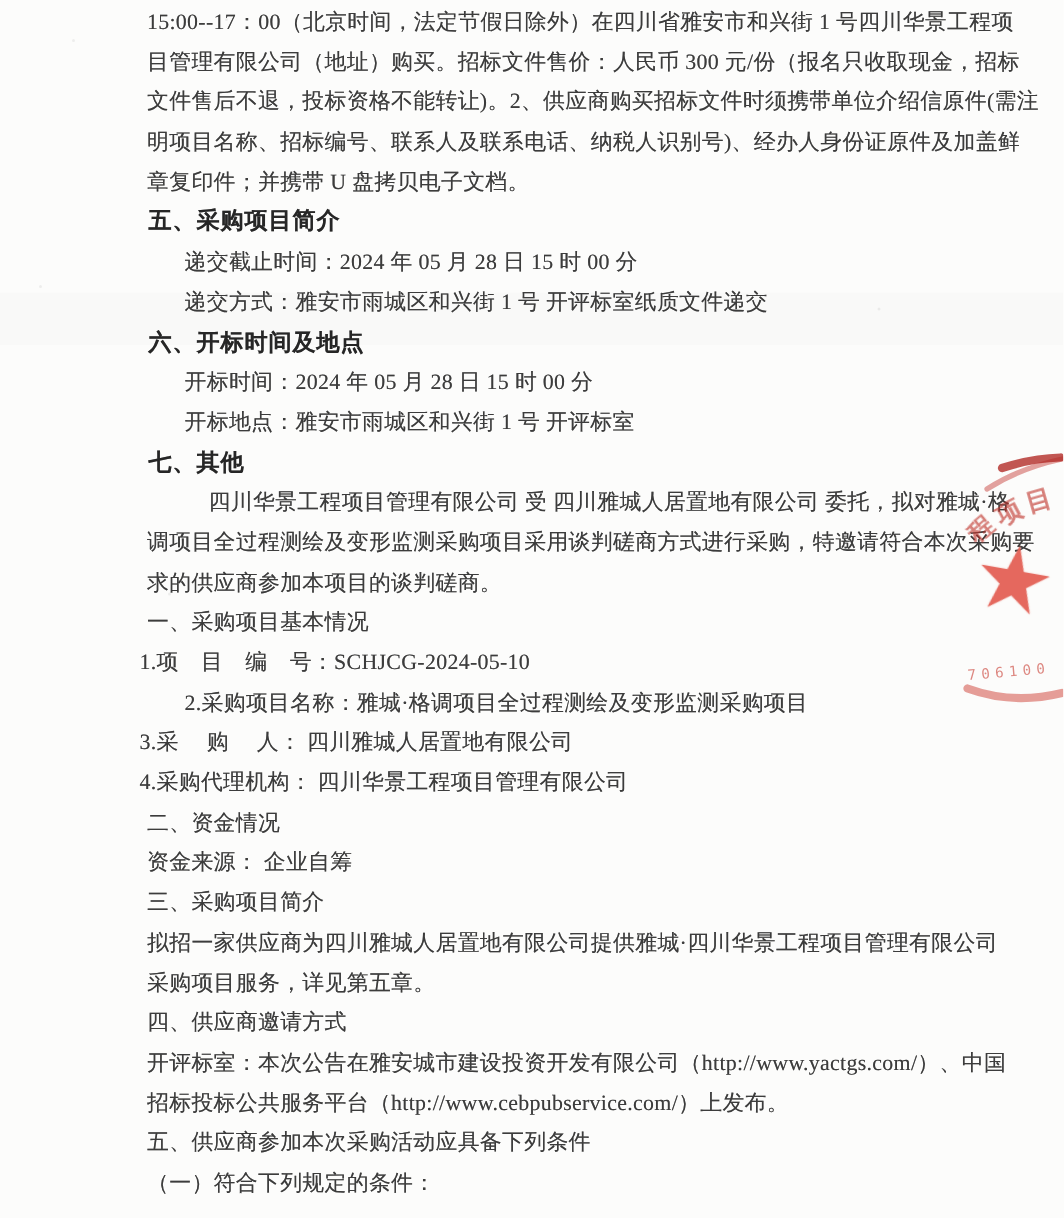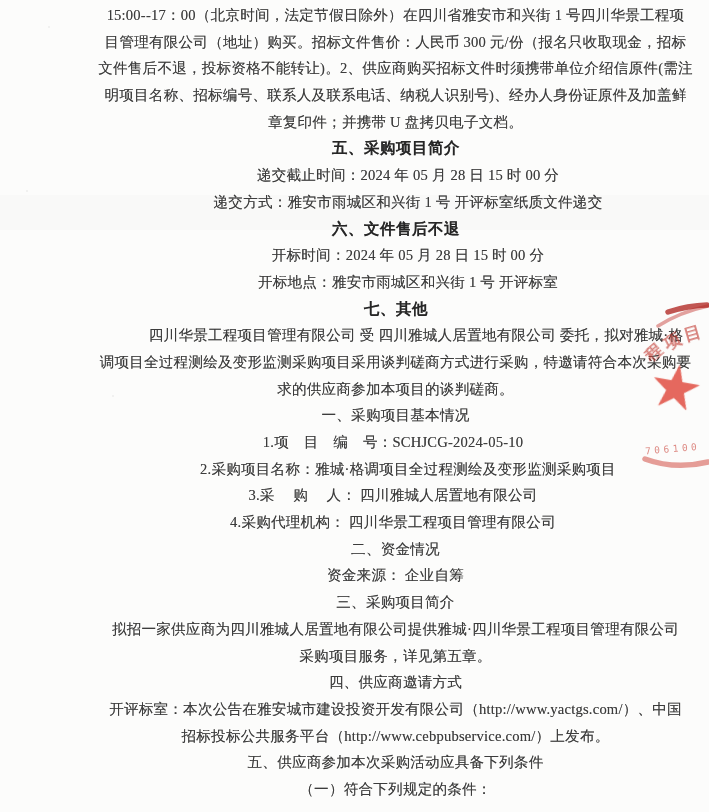--- a/index.html
+++ b/index.html
@@ -3,21 +3,21 @@
 <meta charset="utf-8">
 <style>
   html,body{margin:0;padding:0;}
   body{
     width:709px;height:812px;overflow:hidden;
     background:#ffffff;
     font-family:"Liberation Serif","DejaVu Serif",serif;
   }
   .page{
     position:relative;width:709px;height:812px;overflow:hidden;
-    background:#fcfcfb;color:#3c3c3c;text-align:center;
+    background:#fcfcfb;color:#3c3c3c;
   }
   
   .scan-band{position:absolute;left:0;top:195px;width:709px;height:35px;background:rgba(0,0,0,0.013);}
   .speck{position:absolute;width:2px;height:2px;border-radius:50%;background:rgba(0,0,0,0.06);}
 
   .doc{position:absolute;left:93px;top:2px;width:600px;}
   .ln{
     height:26.7px;line-height:26.7px;white-space:nowrap;
     font-size:14.6px;letter-spacing:0.2px;
     text-shadow:0 0 0.4px rgba(55,55,55,0.55);
@@ -71,21 +71,21 @@
     <div class="ln p">15:00--17：00（北京时间，法定节假日除外）在四川省雅安市和兴街 1 号四川华景工程项</div>
     <div class="ln p">目管理有限公司（地址）购买。招标文件售价：人民币 300 元/份（报名只收取现金，招标</div>
     <div class="ln p">文件售后不退，投标资格不能转让)。2、供应商购买招标文件时须携带单位介绍信原件(需注</div>
     <div class="ln p">明项目名称、招标编号、联系人及联系电话、纳税人识别号)、经办人身份证原件及加盖鲜</div>
     <div class="ln p">章复印件；并携带 U 盘拷贝电子文档。</div>
 
     <div class="ln b">五、采购项目简介</div>
     <div class="ln i1">递交截止时间：2024 年 05 月 28 日  15 时 00 分</div>
     <div class="ln i1">递交方式：雅安市雨城区和兴街 1 号 开评标室纸质文件递交</div>
 
-    <div class="ln b">六、文件售后不退</div>
+    <div class="ln b">六、开标时间及地点</div>
     <div class="ln i1">开标时间：2024 年 05 月 28 日  15 时 00 分</div>
     <div class="ln i1">开标地点：雅安市雨城区和兴街 1 号 开评标室</div>
 
     <div class="ln b">七、其他</div>
     <div class="ln i2">四川华景工程项目管理有限公司 受  四川雅城人居置地有限公司 委托，拟对雅城·格</div>
     <div class="ln p">调项目全过程测绘及变形监测采购项目采用谈判磋商方式进行采购，特邀请符合本次采购要</div>
     <div class="ln p">求的供应商参加本项目的谈判磋商。</div>
 
     <div class="ln p">一、采购项目基本情况</div>
     <div class="ln">1.项　目　编　号：SCHJCG-2024-05-10</div>

